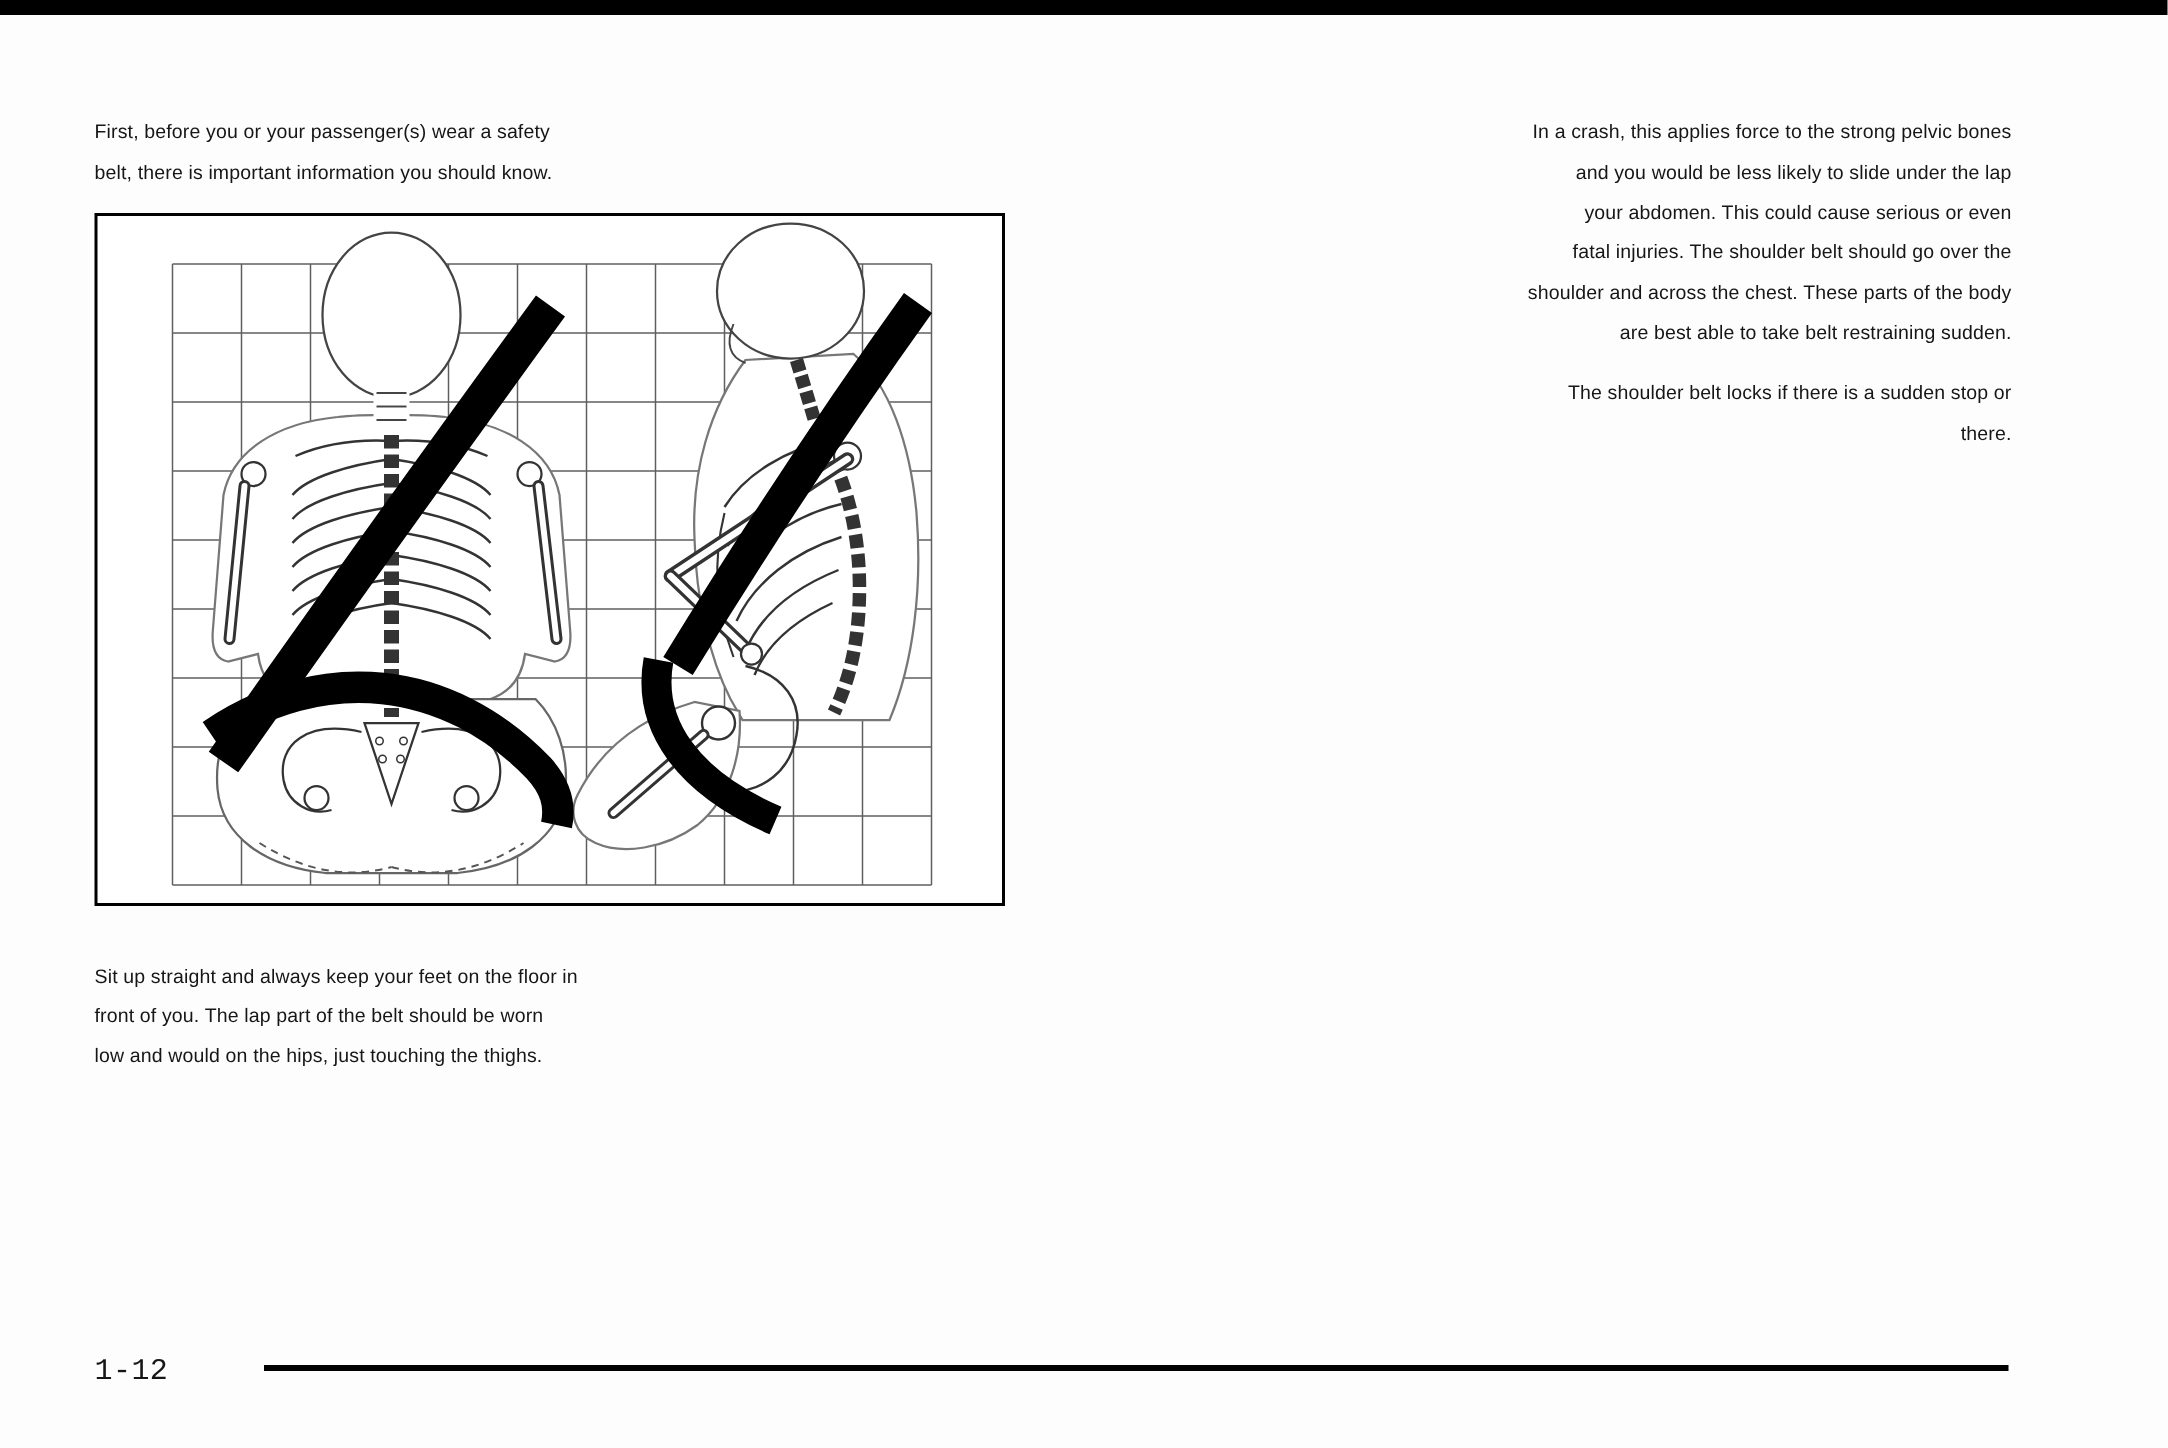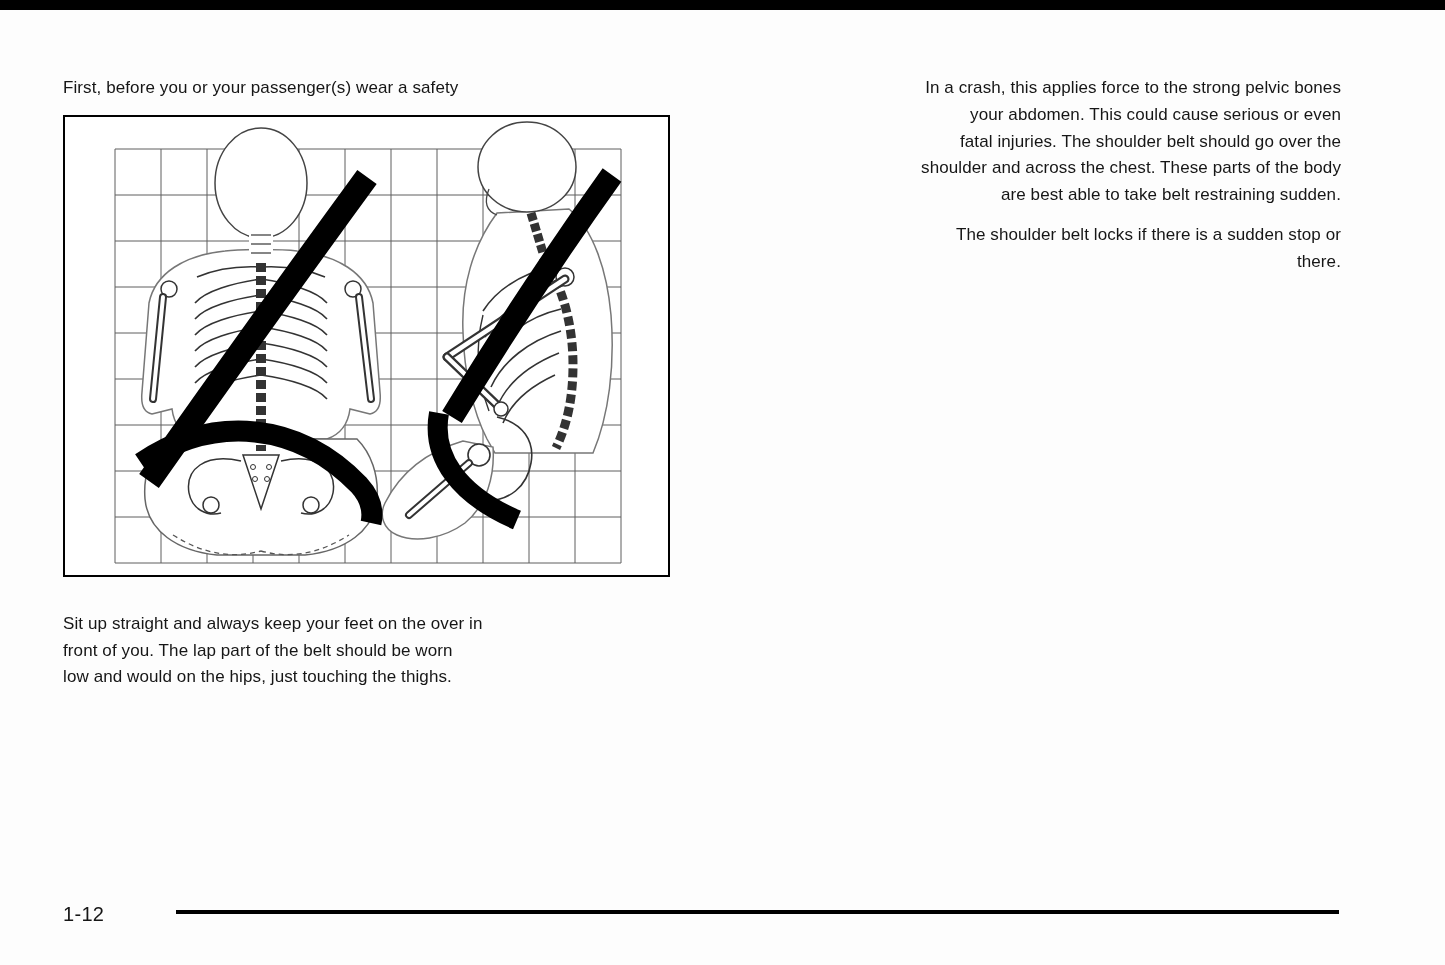--- a/index.html
+++ b/index.html
@@ -14,52 +14,53 @@
   }
   .top-bar {
     position: absolute; left: 0; top: 0;
     width: 1445px; height: 10px;
     background: #000;
   }
   .col { position: absolute; top: 75px; }
   .col-left  { left: 63px;  width: 612px; }
   .col-right { left: 723px; width: 618px; text-align: right; }
   .line {
-    font-size: 17px;
+    font-size: 13px;
     line-height: 26.8px;
     white-space: nowrap;
     letter-spacing: 0.1px;
   }
   .para2 { margin-top: 13px; margin-left: 28px; }
   .figure-box {
     margin-top: 13px;
     width: 607px; height: 462px;
     border: 2px solid #000;
     background: #fff;
     overflow: hidden;
   }
   .caption { margin-top: 34px; }
   .page-number {
     position: absolute; left: 63px; top: 903px;
-    font-size: 20px; letter-spacing: 0.3px;
+    font-size: 20px; letter-spacing: 0.3px; font-family: Liberation Mono, monospace;
   }
   .footer-rule {
     position: absolute; left: 176px; top: 910px;
     width: 1163px; height: 3.5px;
     background: #000;
   }
 </style>
 </head>
 <body>
 
 <div class="top-bar"></div>
 
 <div class="col col-left">
   <div>
     <div class="line">First, before you or your passenger(s) wear a safety</div>
+    <div class="line">belt, there is important information you should know.</div>
   </div>
 
   <div class="figure-box">
     <svg width="603" height="458" viewBox="0 0 603 458" xmlns="http://www.w3.org/2000/svg" role="img">
 
       <g stroke="#5f5f5f" stroke-width="1">
         <line x1="50" y1="32" x2="50" y2="446"></line>
           <line x1="96" y1="32" x2="96" y2="446"></line>
         <line x1="142" y1="32" x2="142" y2="446"></line>
           <line x1="188" y1="32" x2="188" y2="446"></line>
@@ -160,29 +161,30 @@
       <g fill="none" stroke="#000">
         <path d="M302,60 Q196,205 84,364" stroke-width="24"></path>
         <path d="M76,346 C150,296 234,306 294,368 C305,380 309,392 306,406" stroke-width="21"></path>
         <path d="M547,58 Q468,168 387,300" stroke-width="23"></path>
         <path d="M374,296 C366,340 394,378 452,403" stroke-width="20"></path>
       </g>
     </svg>
   </div>
 
   <div class="caption">
-    <div class="line">Sit up straight and always keep your feet on the over in</div>
+    <div class="line">Sit up straight and always keep your feet on the floor in</div>
     <div class="line">front of you. The lap part of the belt should be worn</div>
     <div class="line">low and would on the hips, just touching the thighs.</div>
   </div>
 </div>
 
 <div class="col col-right">
   <div>
     <div class="line">In a crash, this applies force to the strong pelvic bones</div>
+    <div class="line">and you would be less likely to slide under the lap</div>
     <div class="line">your abdomen. This could cause serious or even</div>
     <div class="line">fatal injuries. The shoulder belt should go over the</div>
     <div class="line">shoulder and across the chest. These parts of the body</div>
     <div class="line">are best able to take belt restraining sudden.</div>
   </div>
   <div class="para2">
     <div class="line">The shoulder belt locks if there is a sudden stop or</div>
     <div class="line">there.</div>
   </div>
 </div>

